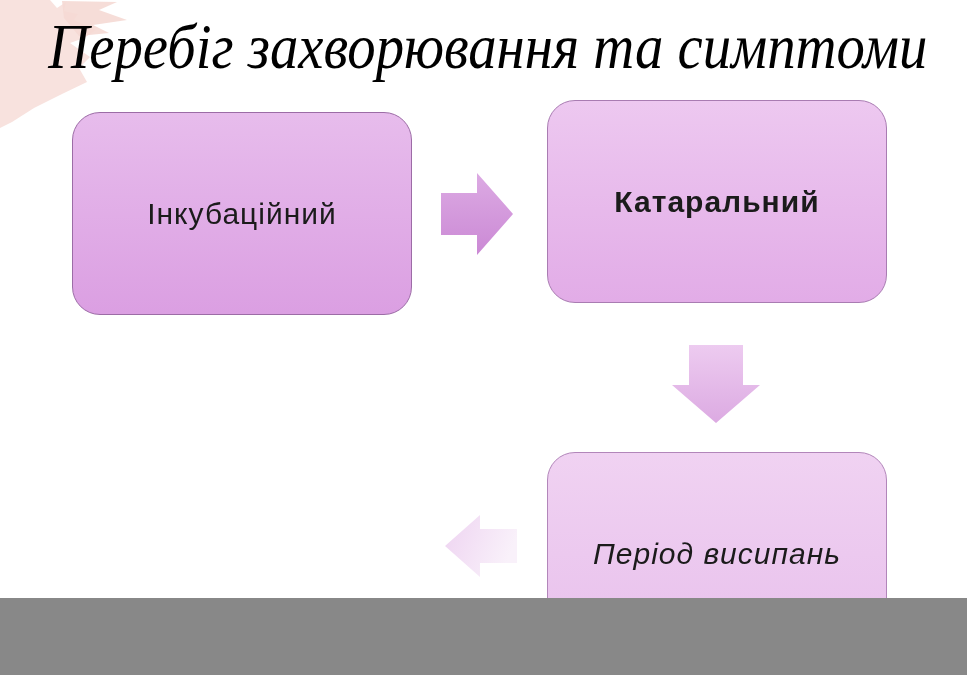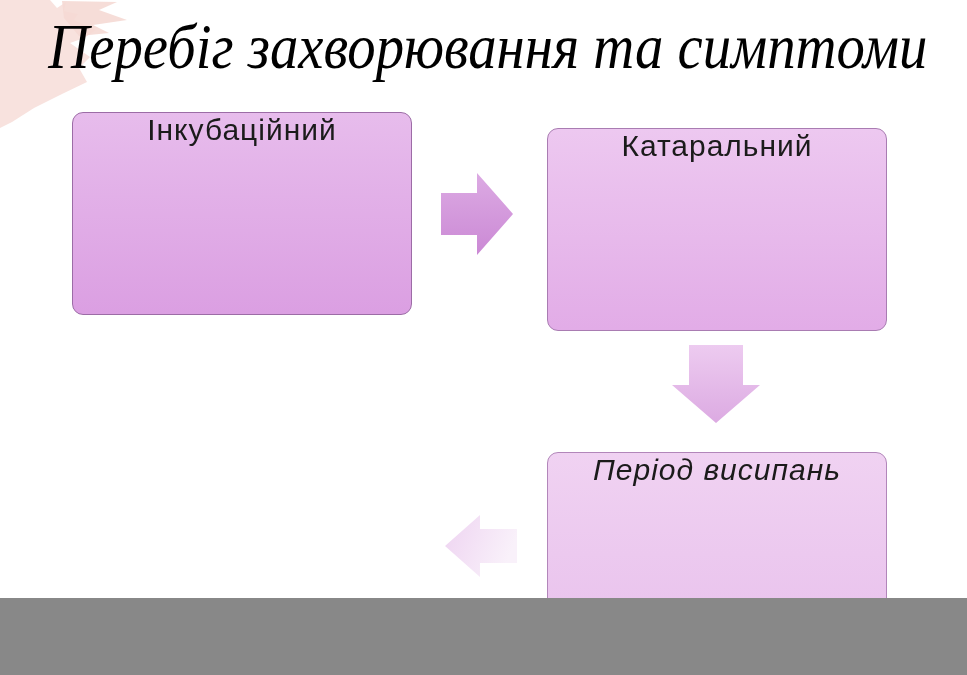--- a/index.html
+++ b/index.html
@@ -32,38 +32,39 @@
     line-height: 1.05;
     color: #000000;
     white-space: nowrap;
     transform: scaleX(0.9);
     transform-origin: 50% 50%;
   }
   .stage {
     position: absolute;
     width: 340px;
     height: 203px;
-    border-radius: 11px;
+    border-radius: 28px;
     display: flex;
-    align-items: flex-start;
+    align-items: center;
     justify-content: center;
     font-size: 30px;
     letter-spacing: 1px;
     color: #1b1b1b;
     white-space: nowrap;
   }
   .stage-1 {
     left: 72px; top: 112px;
     background: linear-gradient(#e7bcec, #db9fe2);
     border: 1px solid #9c6ca6;
   }
   .stage-2 {
-    left: 547px; top: 128px;
+    left: 547px; top: 100px;
     background: linear-gradient(#edc8f0, #e2ace7);
     border: 1px solid #a97cb2;
+    font-weight: bold;
   }
   .stage-3 {
     left: 547px; top: 452px;
     background: linear-gradient(#f0d2f2, #e8c0ec);
     border: 1px solid #b286ba;
     font-style: italic;
   }
   .stage-4 {
     left: 72px; top: 452px;
     background: linear-gradient(#f3d9f5, #ecc9ef);

